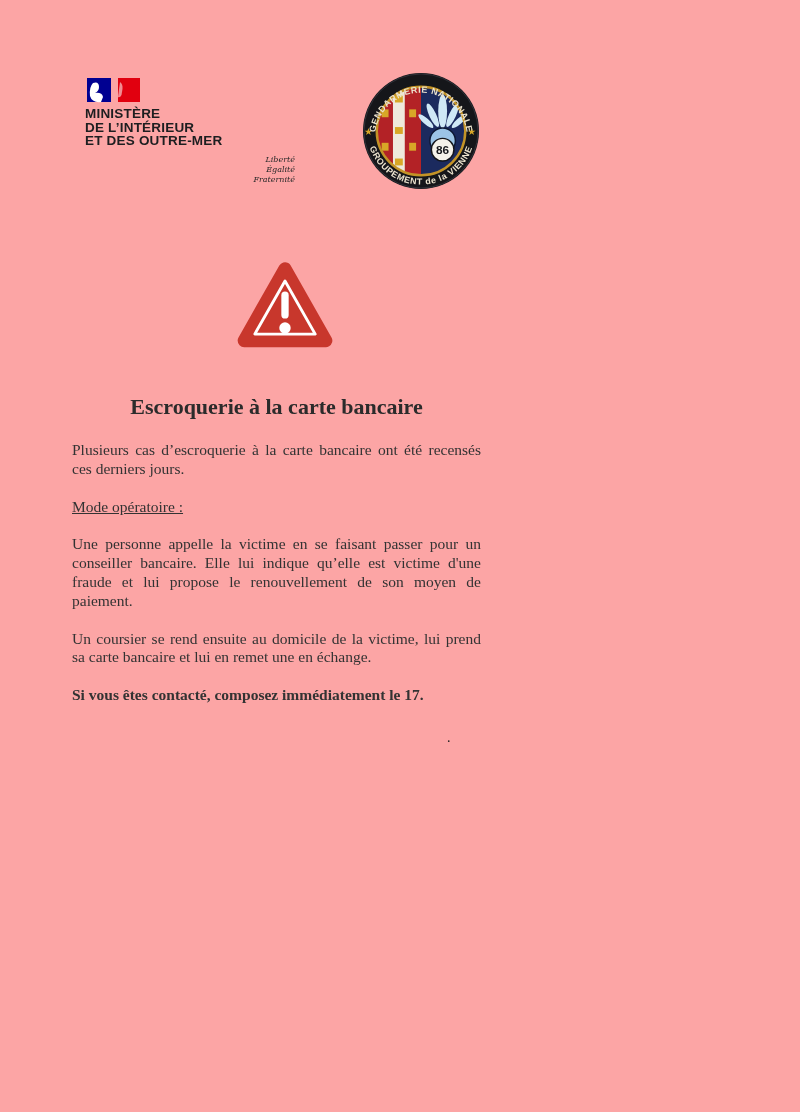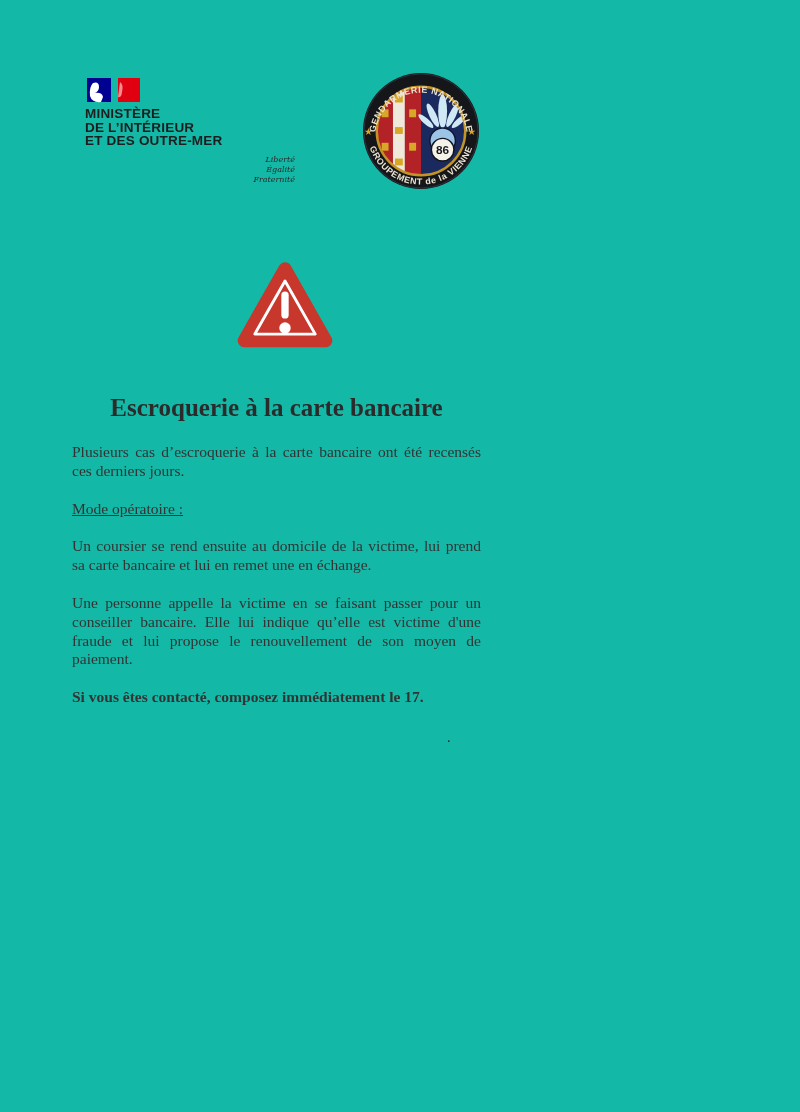--- a/index.html
+++ b/index.html
@@ -1,20 +1,20 @@
 <!DOCTYPE html>
 <html><head>
 <meta charset="utf-8">
 <style>
   html, body { margin: 0; padding: 0; background: #ffffff; }
   .page {
     position: relative;
     width: 800px;
     height: 1112px;
-    background: #14b8a6;
+    background: #fca5a5;
     font-family: "Liberation Serif", serif;
     color: #333333;
     overflow: hidden;
   }
 
   
   .ministry {
     position: absolute;
     left: 85px;
     top: 78px;
@@ -74,21 +74,21 @@
   .doc {
     position: absolute;
     left: 72px;
     top: 394px;
     width: 409px;
   }
   .doc-title {
     margin: 0 0 21px 0;
     text-align: center;
     font-weight: 700;
-    font-size: 25px;
+    font-size: 22px;
     color: #2b2b2b;
   }
   .doc p {
     margin: 0 0 19px 0;
     font-size: 15.5px;
     line-height: 18.8px;
     text-align: justify;
     color: #333333;
     font-family: Liberation Serif, serif;
   }
@@ -191,22 +191,22 @@
 
   <div class="doc">
     <h1 class="doc-title">Escroquerie à la carte bancaire</h1>
 
     <p>Plusieurs cas d’escroquerie à la carte bancaire ont été recensés ces derniers jours.</p>
 
     <p class="section-heading">
       <span>Mode opératoire :</span>
     </p>
 
+    <p>Une personne appelle la victime en se faisant passer pour un conseiller bancaire. Elle lui indique qu’elle est victime d'une fraude et lui propose le renouvellement de son moyen de paiement.</p>
+
     <p>Un coursier se rend ensuite au domicile de la victime, lui prend sa carte bancaire et lui en remet une en échange.</p>
-
-    <p>Une personne appelle la victime en se faisant passer pour un conseiller bancaire. Elle lui indique qu’elle est victime d'une fraude et lui propose le renouvellement de son moyen de paiement.</p>
 
     <p class="emphasis">Si vous êtes contacté, composez immédiatement le 17.</p>
   </div>
 
   <span class="stray-mark">.</span>
 
 </div>
 
 </body></html>

